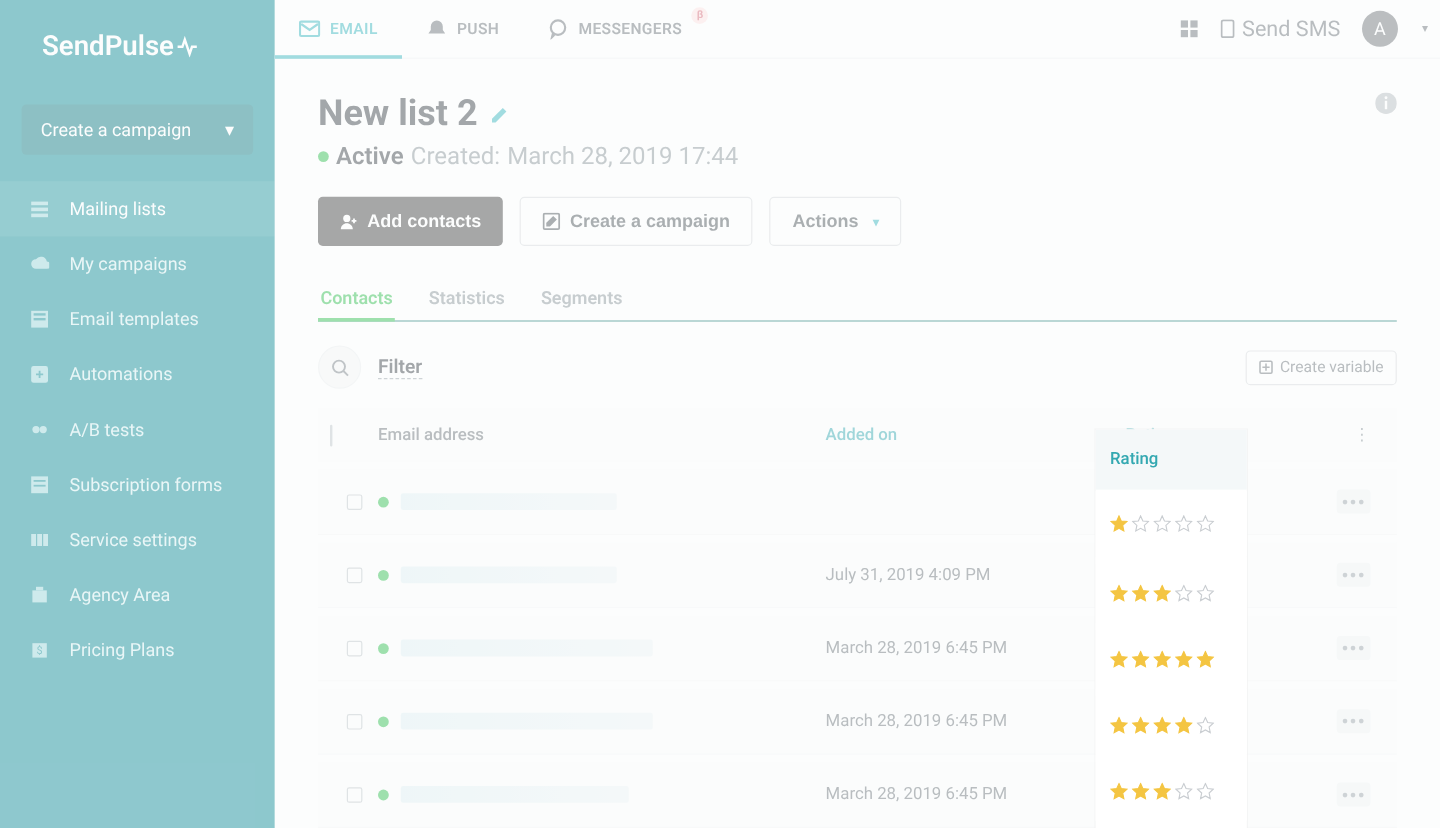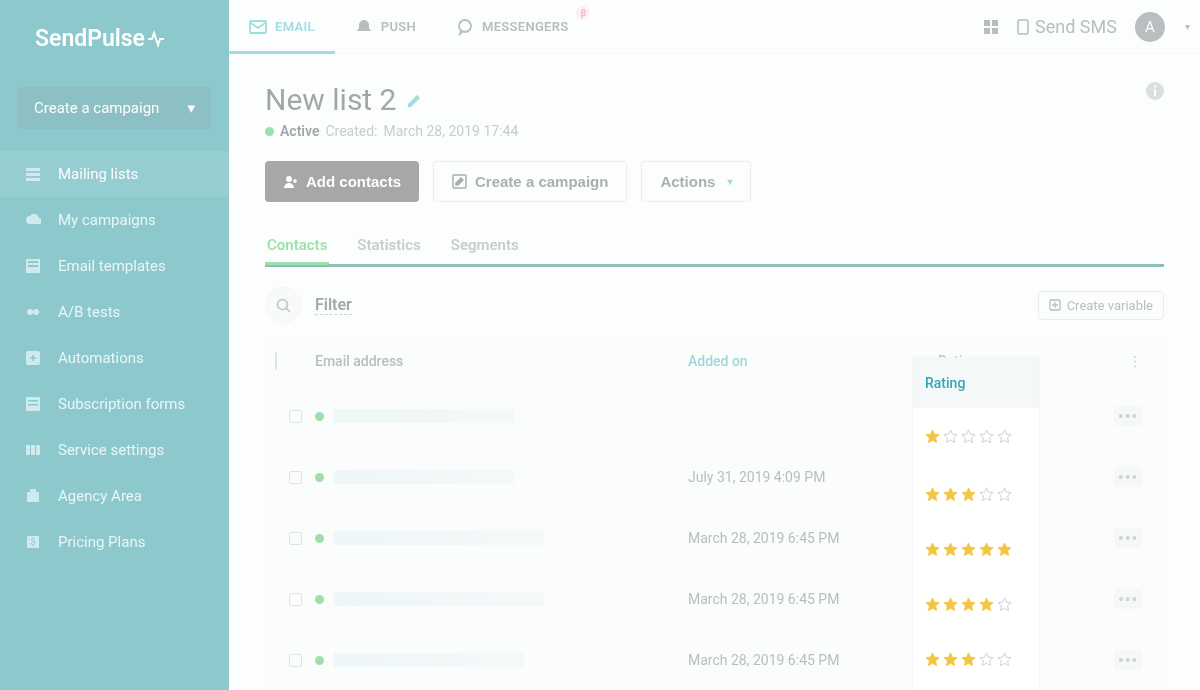--- a/index.html
+++ b/index.html
@@ -21,33 +21,33 @@
 .top-tab.active::after { content:""; position:absolute; left:0; right:0; bottom:-1px; height:3px; background:#37b5be; }
 .beta-badge { position:absolute; top:6px; right:-2px; width:14px; height:14px; border-radius:50%; background:#ffe3e3; color:#d86b7a; font-size:9px; display:flex; align-items:center; justify-content:center; font-weight:700;}
 .top-right { margin-left:auto; display:flex; align-items:center; gap:18px; }
 .top-icon { color:#6a7278; font-size:16px; cursor:pointer; }
 .send-sms { display:flex; align-items:center; gap:6px; color:#6a7278; font-size:18px; cursor:pointer;}
 .avatar { width:30px; height:30px; border-radius:50%; background:#6f7479; color:#fff; display:flex; align-items:center; justify-content:center; font-size:15px; cursor:pointer;}
 .caret { font-size:10px; color:#6a7278; margin-left:2px;}
 
 .content { padding: 28px 36px 0; flex:1; position:relative; }
 .page-head { display:flex; align-items:flex-start; justify-content:space-between; }
-.page-title { font-size:30px; font-weight:400; color:#3a4047; display:flex; align-items:center; gap:10px; }
+.page-title { font-size:30px; font-weight:700; color:#3a4047; display:flex; align-items:center; gap:10px; }
 .edit-icon { color:#37b5be; font-size:18px; cursor:pointer; }
 .info-icon { color:#b7bcc0; font-size:18px; cursor:pointer; }
-.status-line { margin-top:6px; font-size:14px; color:#8a949a; display:flex; align-items:center; gap:6px;}
+.status-line { margin-top:6px; font-size:20px; color:#8a949a; display:flex; align-items:center; gap:6px;}
 .status-dot { width:9px; height:9px; border-radius:50%; background:#2fbf4f; }
 .status-active { color:#3a4047; font-weight:600; }
 
 .action-row { margin-top:22px; display:flex; gap:14px; }
 .btn { padding:11px 18px; border-radius:4px; font-size:15px; display:flex; align-items:center; gap:8px; cursor:pointer; border:none; font-weight:600;}
 .btn-green { background:#404040; color:#fff; }
 .btn-white { background:#fff; border:1px solid #d7dadd; color:#4a5258; }
 
-.tabs { margin-top:24px; border-bottom:3px solid #0f766e; display:flex; gap:26px; }
+.tabs { margin-top:24px; border-bottom:1px solid #0f766e; display:flex; gap:26px; }
 .tab { padding:10px 2px; font-size:15px; font-weight:600; color:#8a949a; cursor:pointer; position:relative;}
 .tab.active { color:#2fbf4f; }
 .tab.active::after { content:""; position:absolute; left:0; right:0; bottom:-1px; height:3px; background:#2fbf4f;}
 
 .filter-row { margin-top:20px; display:flex; align-items:center; justify-content:space-between;gap:30px;}
 .filter-left { display:flex; align-items:center; gap:14px;}
 .search-btn { width:36px; height:36px; border-radius:50%; background:#f5f6f7; display:flex; align-items:center; justify-content:center; color:#7a8288; cursor:pointer; border:1px solid #eceeef;}
 .filter-label { font-size:16px; font-weight:600; color:#3a4047; border-bottom:1px dashed #9aa3a8; cursor:pointer;}
 .create-var { border:1px solid #d7dadd; padding:6px 10px; border-radius:4px; font-size:13px; color:#6a7278; display:flex; align-items:center; gap:6px; cursor:pointer;}
 
@@ -121,34 +121,34 @@
               <rect x="1" y="1" width="14" height="14"></rect>
               <rect x="3" y="3" width="10" height="2" fill="#0b8b95"></rect>
               <rect x="3" y="7" width="10" height="2" fill="#0b8b95"></rect>
             </svg>
           </span>
           <span>Email templates</span>
         </div>
         <div class="nav-item">
           <span class="nav-icon">
             <svg width="16" height="16" viewBox="0 0 16 16" fill="#b4e3e7">
+              <rect x="1" y="1" width="14" height="14" rx="2"></rect>
+              <path d="M5 8h6M8 5v6" stroke="#0b8b95" stroke-width="1.5"></path>
+            </svg>
+          </span>
+          <span>Automations</span>
+        </div>
+        <div class="nav-item">
+          <span class="nav-icon">
+            <svg width="16" height="16" viewBox="0 0 16 16" fill="#b4e3e7">
               <circle cx="5" cy="8" r="3"></circle>
               <circle cx="11" cy="8" r="3"></circle>
             </svg>
           </span>
           <span>A/B tests</span>
-        </div>
-        <div class="nav-item">
-          <span class="nav-icon">
-            <svg width="16" height="16" viewBox="0 0 16 16" fill="#b4e3e7">
-              <rect x="1" y="1" width="14" height="14" rx="2"></rect>
-              <path d="M5 8h6M8 5v6" stroke="#0b8b95" stroke-width="1.5"></path>
-            </svg>
-          </span>
-          <span>Automations</span>
         </div>
         <div class="nav-item">
           <span class="nav-icon">
             <svg width="16" height="16" viewBox="0 0 16 16" fill="#b4e3e7">
               <rect x="1" y="1" width="14" height="14"></rect>
               <rect x="3" y="4" width="10" height="1.5" fill="#0b8b95"></rect>
               <rect x="3" y="8" width="10" height="1.5" fill="#0b8b95"></rect>
             </svg>
           </span>
           <span>Subscription forms</span>

